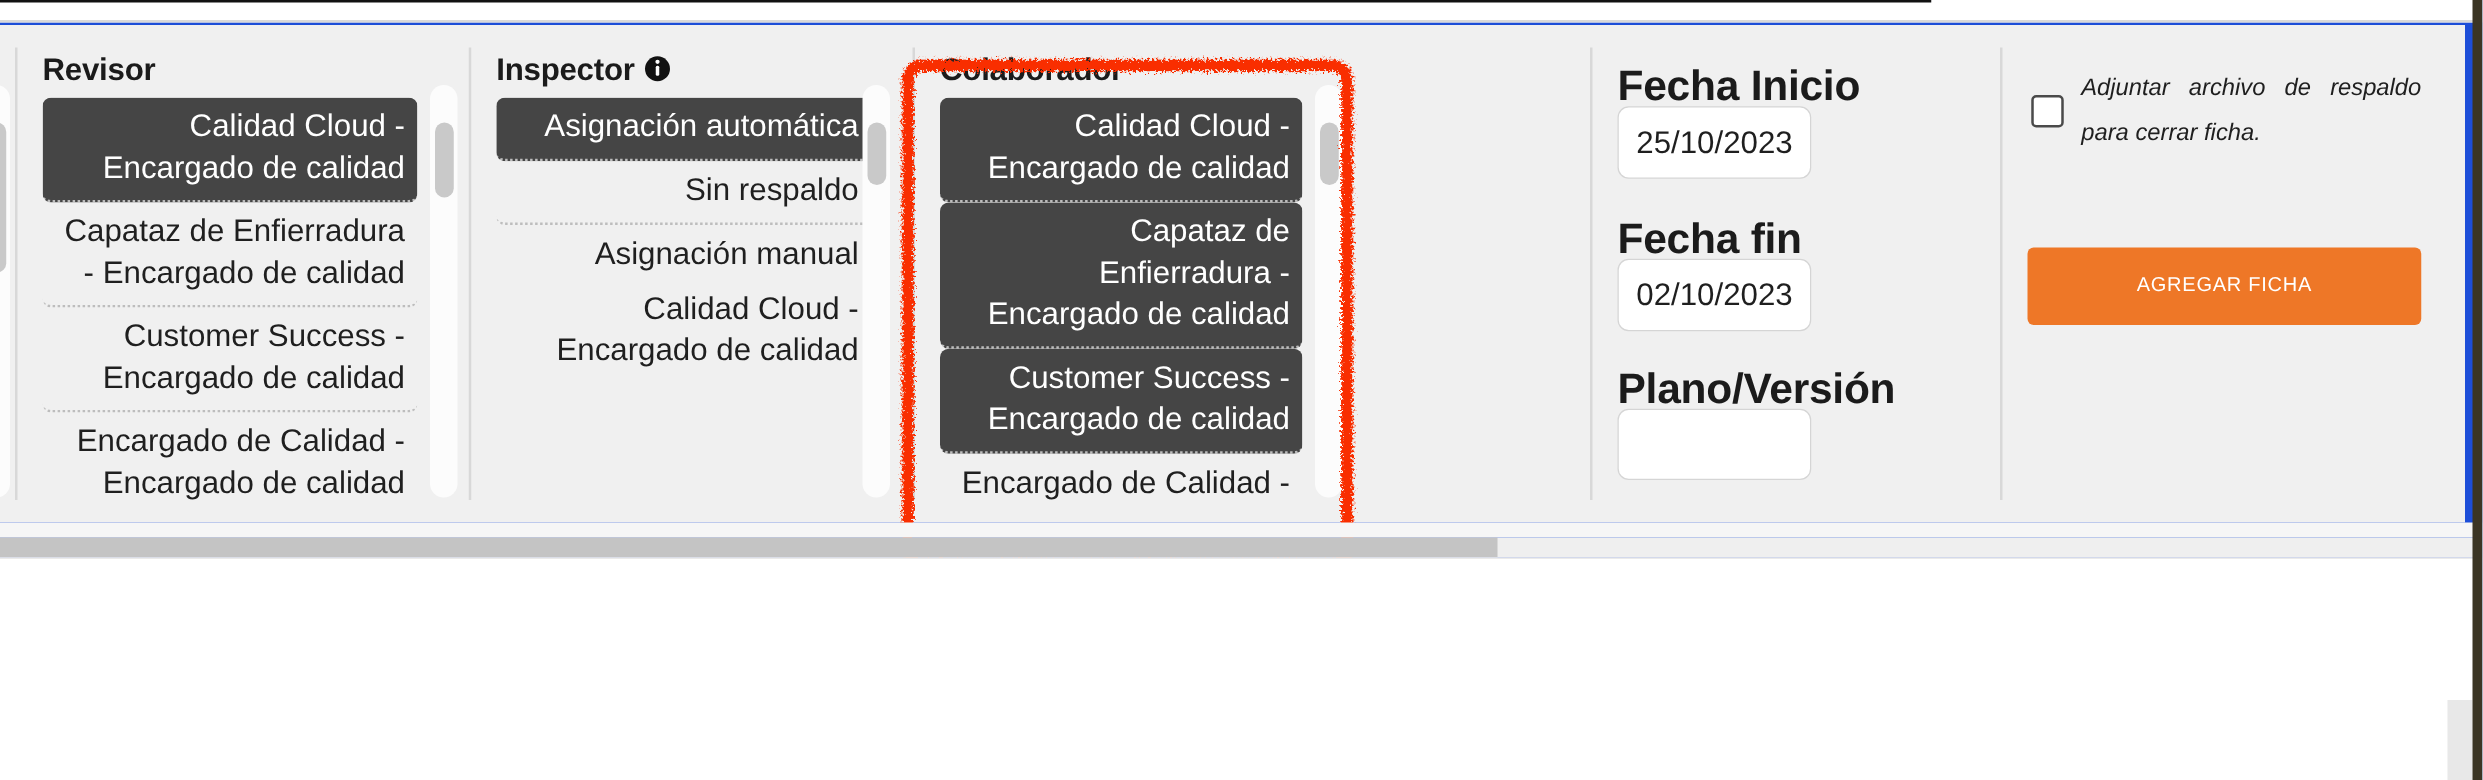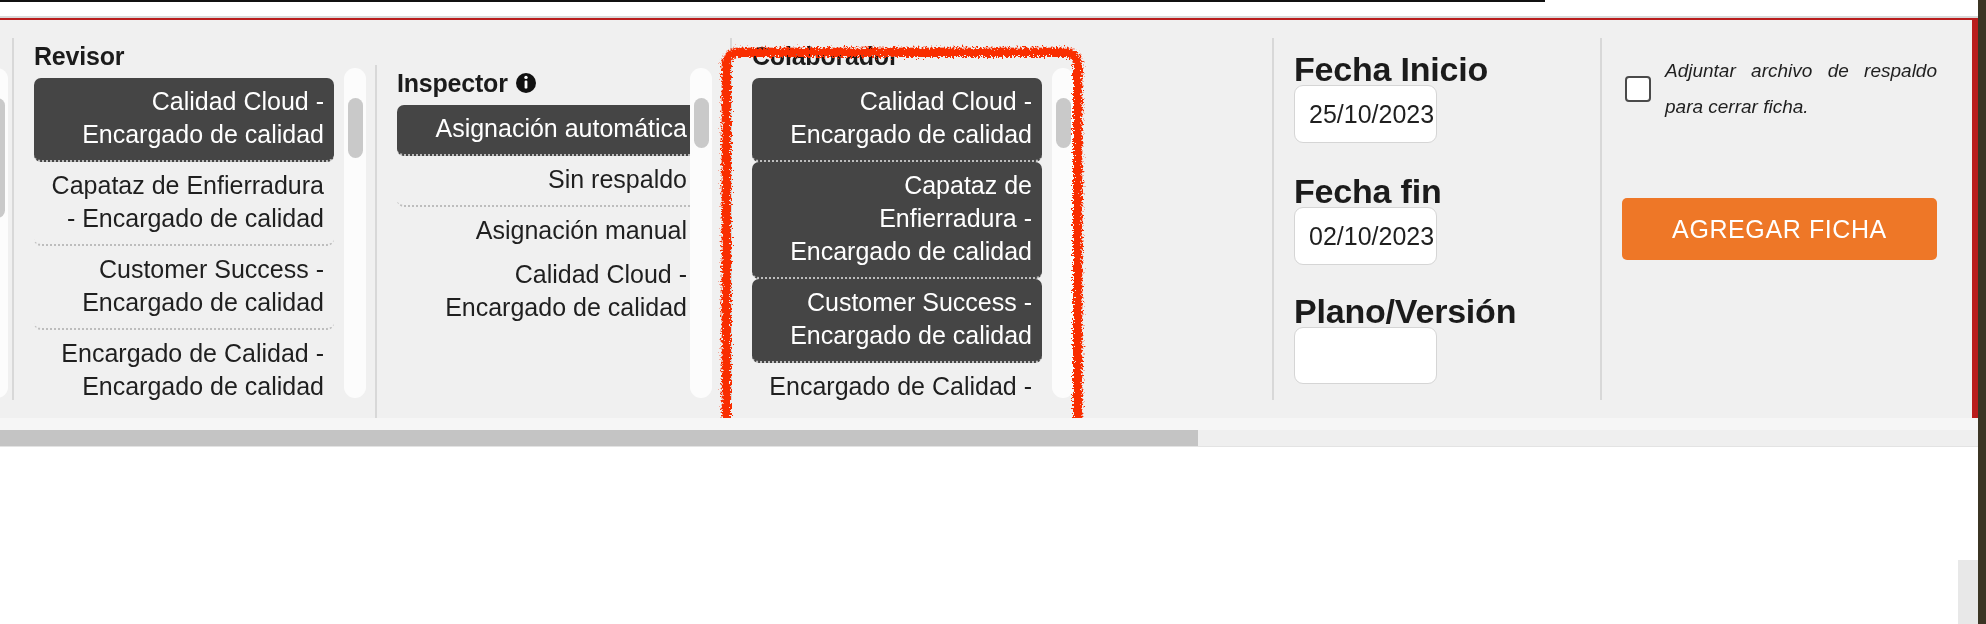--- a/index.html
+++ b/index.html
@@ -3,21 +3,21 @@
 <meta charset="utf-8">
 <style>
   * { box-sizing: border-box; margin: 0; padding: 0; }
   html, body {
     width: 1986px; height: 624px;
     background: #ffffff;
     font-family: "Liberation Sans", sans-serif;
     overflow: hidden;
   }
 
-  #root { position: relative; width: 1986px; height: 624px; background:#b91c1c; }
+  #root { position: relative; width: 1986px; height: 624px; background:#1d4ed8; }
 
   
   .top-strip {
     position:absolute; left:0; top:0; width:1986px; height:18px;
     background:#ffffff; border-bottom:2px solid #d9d9d9;
   }
   .top-strip .hairline{
     position:absolute; left:0; top:-1px; width:1545px; height:3px; background:#111;
   }
 
@@ -53,41 +53,41 @@
   
   .vtrack { position:absolute; width:22px; background:#fcfcfc; border-radius:11px; }
   .vthumb { position:absolute; left:4px; width:15px; background:#c9c9c9; border-radius:8px; }
 
   
   .fld-label{
     position:absolute; font-weight:bold; font-size:34px; color:#1b1b1b;
     white-space:nowrap; letter-spacing:-0.2px;
   }
   .fld-input{
-    position:absolute; width:143px; height:58px; background:#ffffff;
+    position:absolute; width:155px; height:58px; background:#ffffff;
     border:1.5px solid #d5d5d5; border-radius:9px;
     font-size:25px; color:#1f1f1f; padding:0 14px;
     display:flex; align-items:center;
     font-family:"Liberation Sans", sans-serif;
   }
 
   
   .chk {
     position:absolute; left:1625px; top:56px; width:26px; height:26px;
     background:#ffffff; border:2px solid #4a4a4a; border-radius:4px;
   }
   .chk-text{
     position:absolute; left:1665px; top:33px; width:272px;
     font-style:italic; font-size:19px; line-height:36px; color:#1f1f1f;
     text-align:justify; text-align-last:left;
   }
   .agregar{
     position:absolute; left:1622px; top:178px; width:315px; height:62px;
     background:#ee7727; border-radius:5px; border:none;
-    color:#ffffff; font-size:25px; letter-spacing:0.6px;
+    color:#ffffff; font-size:16px; letter-spacing:0.6px;
     display:flex; align-items:center; justify-content:center;
     font-family:"Liberation Sans", sans-serif; cursor:pointer;
   }
 
   
   .redbox{
     position:absolute; left:722px; top:28px; width:360px; height:408px;
     border:9px solid #f92d05; border-radius:16px;
     pointer-events:none;
     filter:url(#rough);
@@ -144,21 +144,21 @@
         <div class="opt sel">Calidad Cloud - Encargado de calidad</div>
         <div class="opt">Capataz de Enfierradura - Encargado de calidad</div>
         <div class="opt">Customer Success - Encargado de calidad</div>
         <div class="opt">Encargado de Calidad - Encargado de calidad</div>
       </div>
     </div>
     <div class="vtrack" style="left:344px; top:48px; height:330px;">
       <div class="vthumb" style="top:30px; height:60px;"></div>
     </div>
 
-    <div class="col" style="left:375px; width:350px;margin-top:27px;">
+    <div class="col" style="left:375px; width:350px;">
       <div class="divider"></div>
       <div class="col-title">
         <span>Inspector</span><span class="info-icon"><svg width="22" height="22" viewBox="0 0 22 22">
               <circle cx="11" cy="11" r="10" fill="#121212"></circle>
               <rect x="9.6" y="8.6" width="2.8" height="8" rx="1.2" fill="#fff"></rect>
               <circle cx="11" cy="5.4" r="1.7" fill="#fff"></circle>
             </svg></span>
       </div>
       <div class="listbox" style="width:300px; height:330px;">
         <div class="opt sel">Asignación automática</div>

